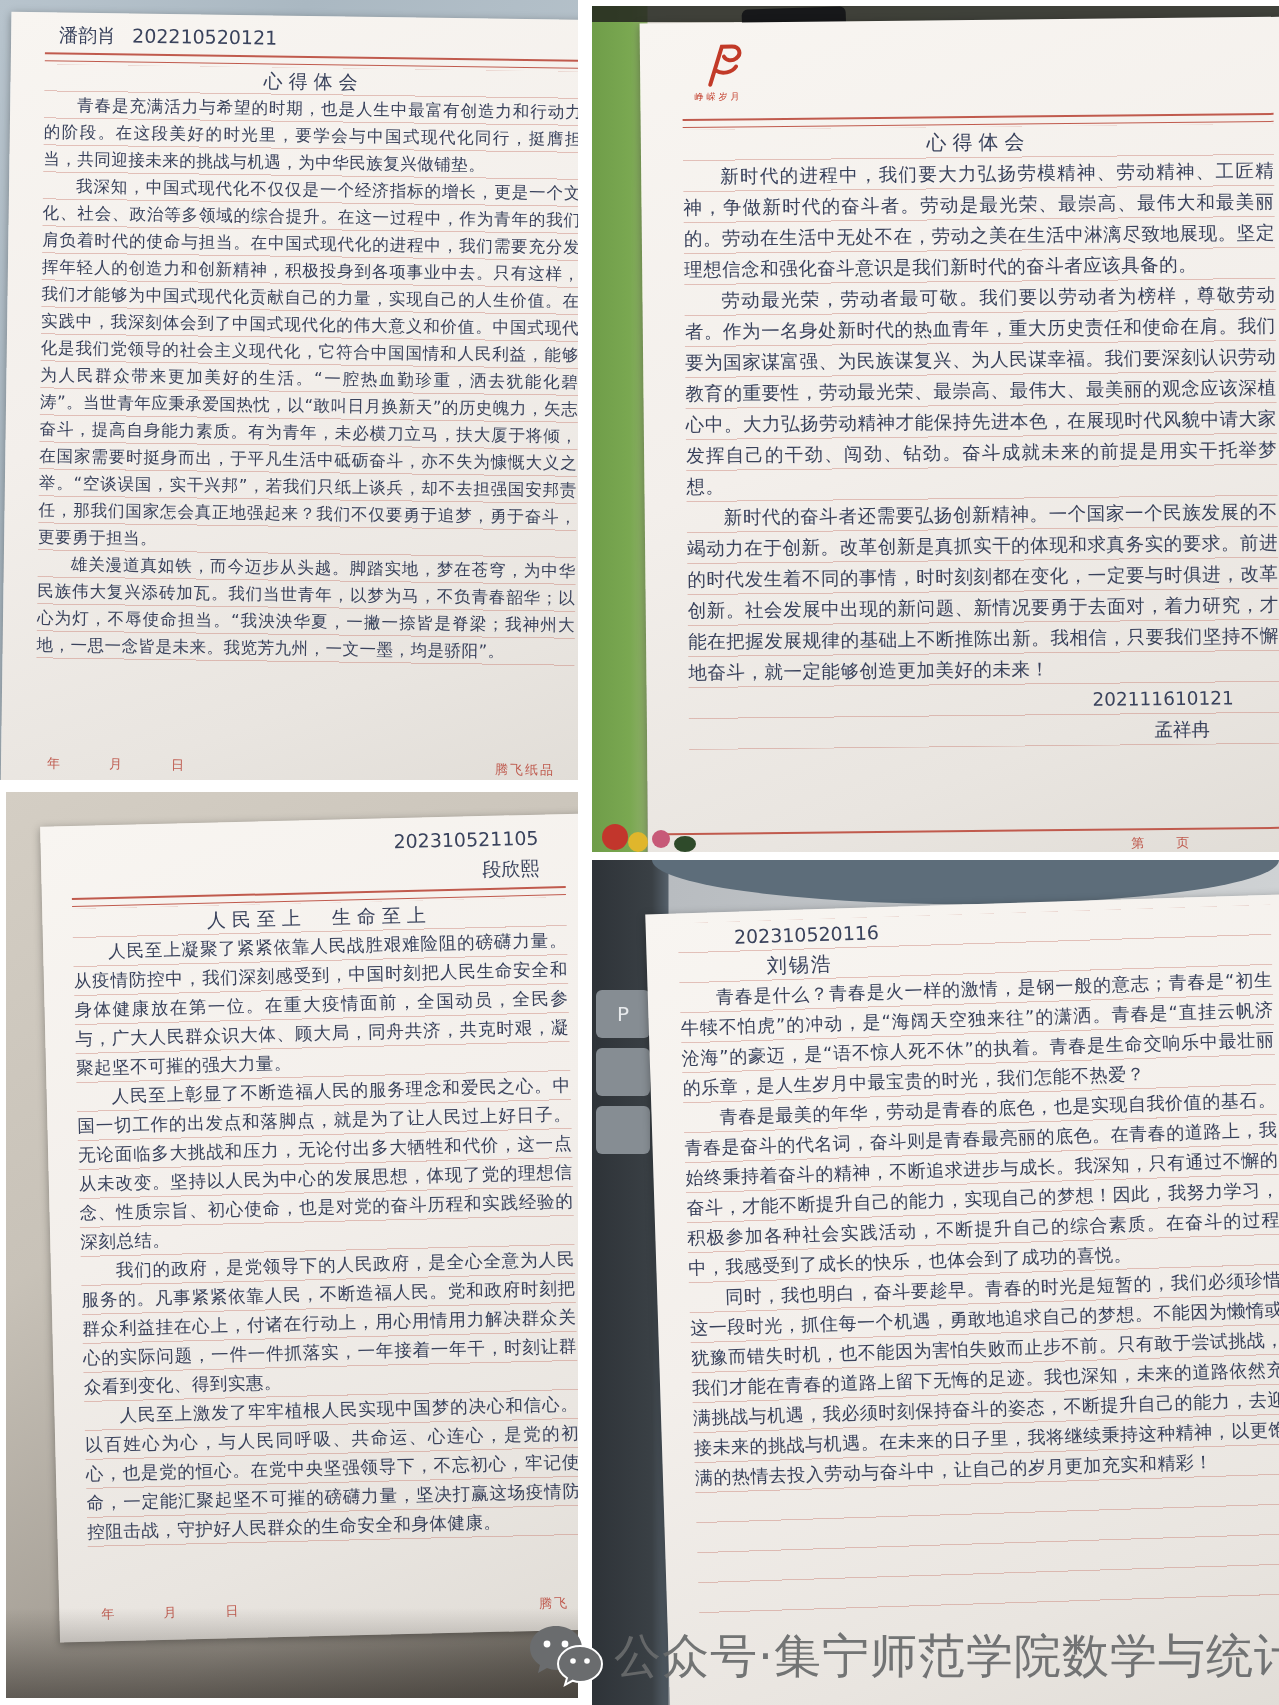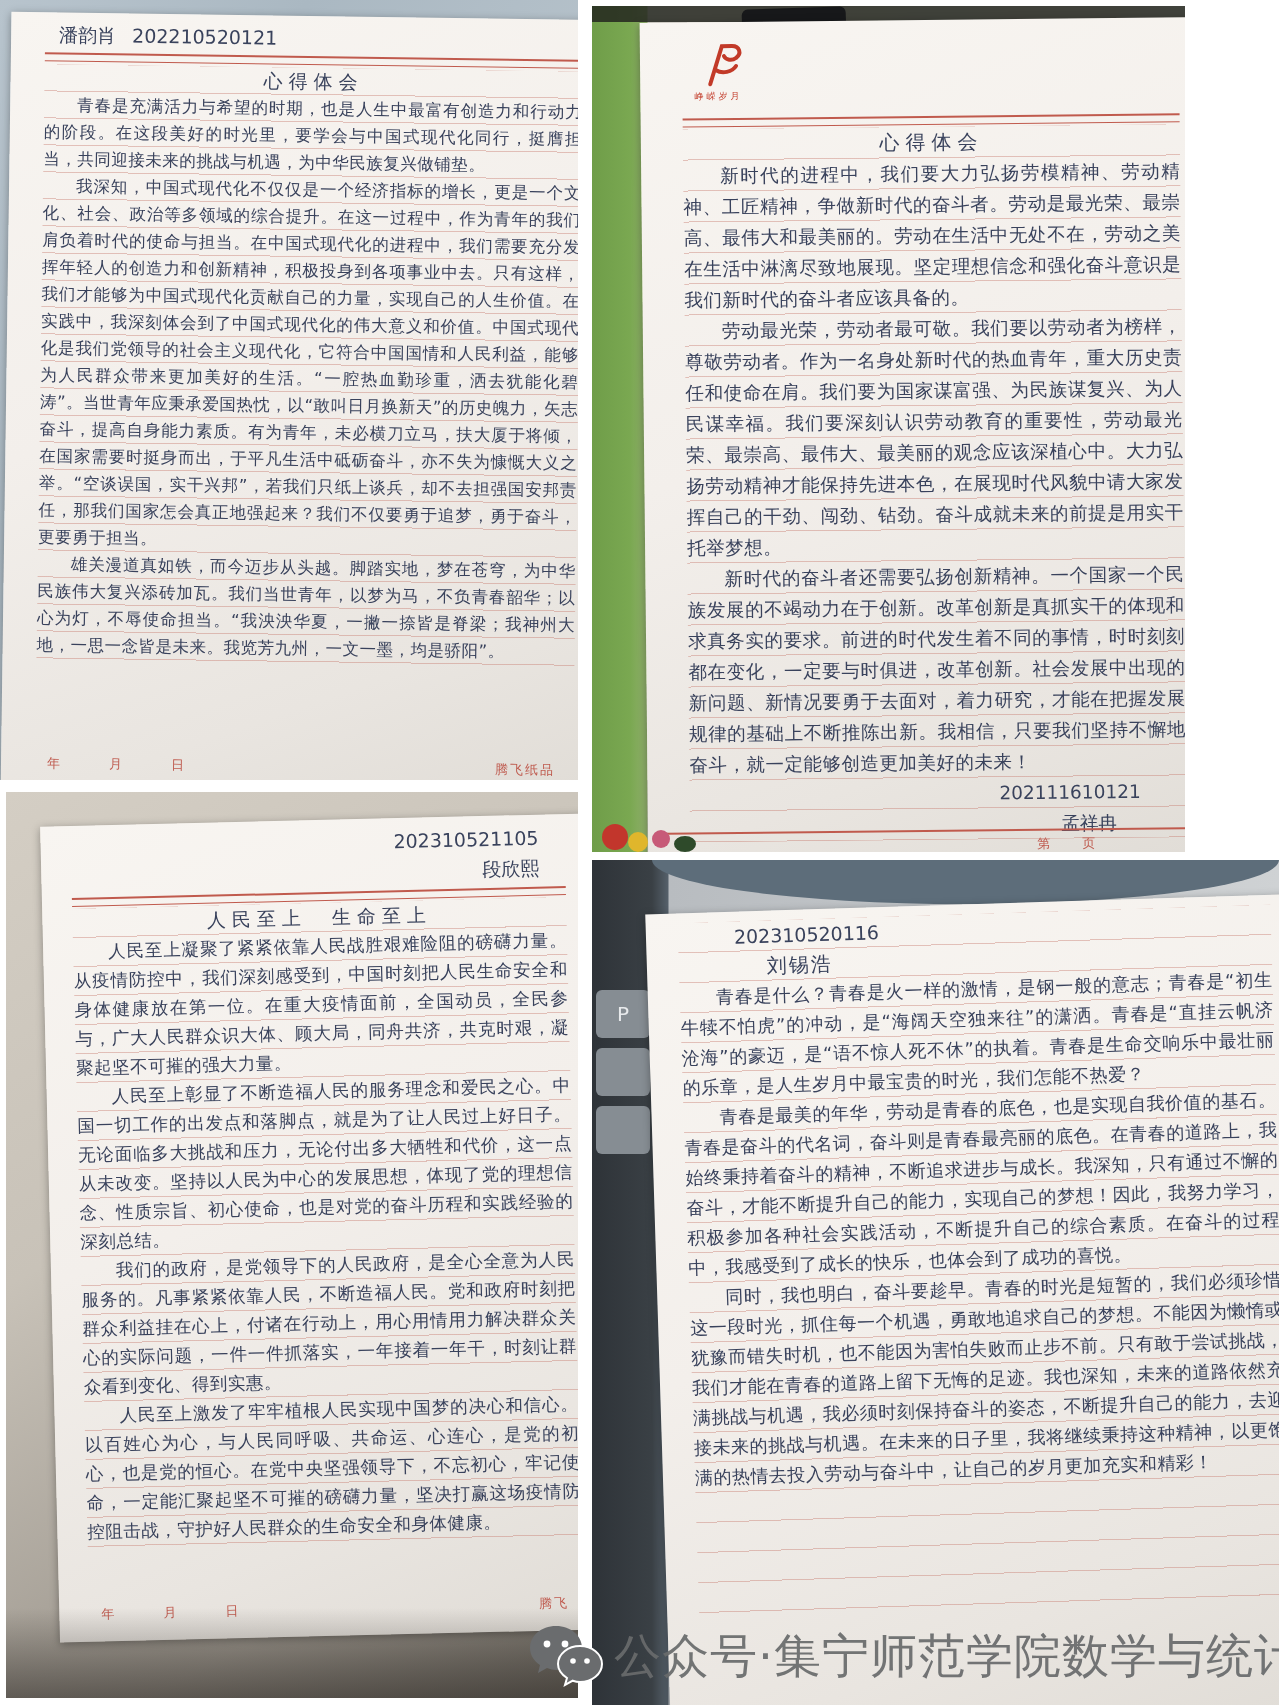--- a/index.html
+++ b/index.html
@@ -36,21 +36,21 @@
   
   .tl{left:0;top:0;width:578px;height:780px;}
   .tl .backdrop{background:linear-gradient(120deg,#b8c4cd 0%,#aab8c2 30%,#c2ccd3 100%);}
   .tl .sheet{left:6px;top:16px;right:-26px;bottom:-18px;transform:rotate(.8deg);
     padding:10px 26px 46px 34px;}
   .tl .head-row{font-size:19px;margin-left:14px;}
   .tl .ruled{--lh:27px;font-size:16.5px;margin-top:3px;min-height:600px;}
   .tl .essay-title{font-size:19px;}
 
   
-  .tr{left:592px;top:6px;width:593px;height:846px;}
+  .tr{left:592px;top:6px;width:687px;height:846px;}
   .tr .backdrop{background:linear-gradient(90deg,#6f9d49 0%,#7aa851 38px,#8fae6b 55px,#d8d4cc 56px,#e4e0da 100%);}
   .tr .topband{position:absolute;left:0;top:0;width:100%;height:16px;background:#23261f;opacity:.85;}
   .tr .clip{position:absolute;left:150px;top:2px;width:104px;height:30px;background:#17181a;border-radius:6px 6px 14px 14px;transform:rotate(-2deg);}
   .tr .flowers{position:absolute;left:6px;bottom:0;width:190px;height:40px;}
   .tr .flowers i{position:absolute;border-radius:50%;display:block;}
   .tr .sheet{left:52px;top:14px;right:-28px;bottom:-14px;transform:rotate(-.6deg);
     padding:8px 30px 54px 42px;}
   .tr .logo{height:84px;position:relative;}
   .tr .logo svg{position:absolute;left:20px;top:10px;}
   .tr .logo-text{position:absolute;left:12px;top:60px;font-size:9px;color:#c23a28;letter-spacing:3px;}

